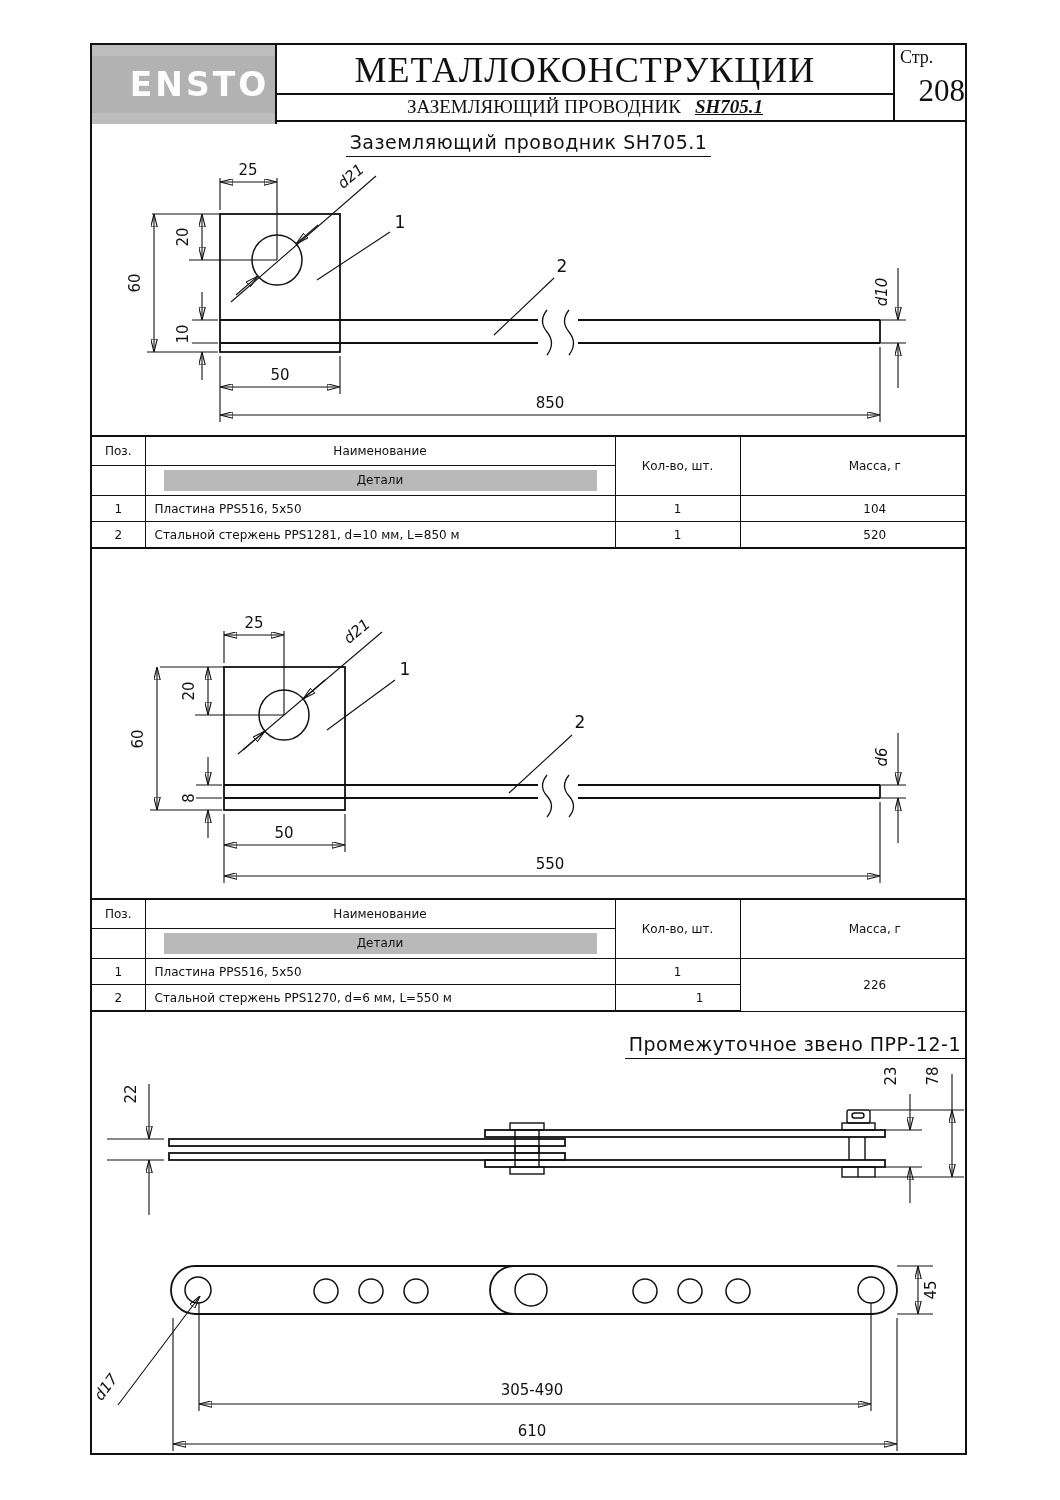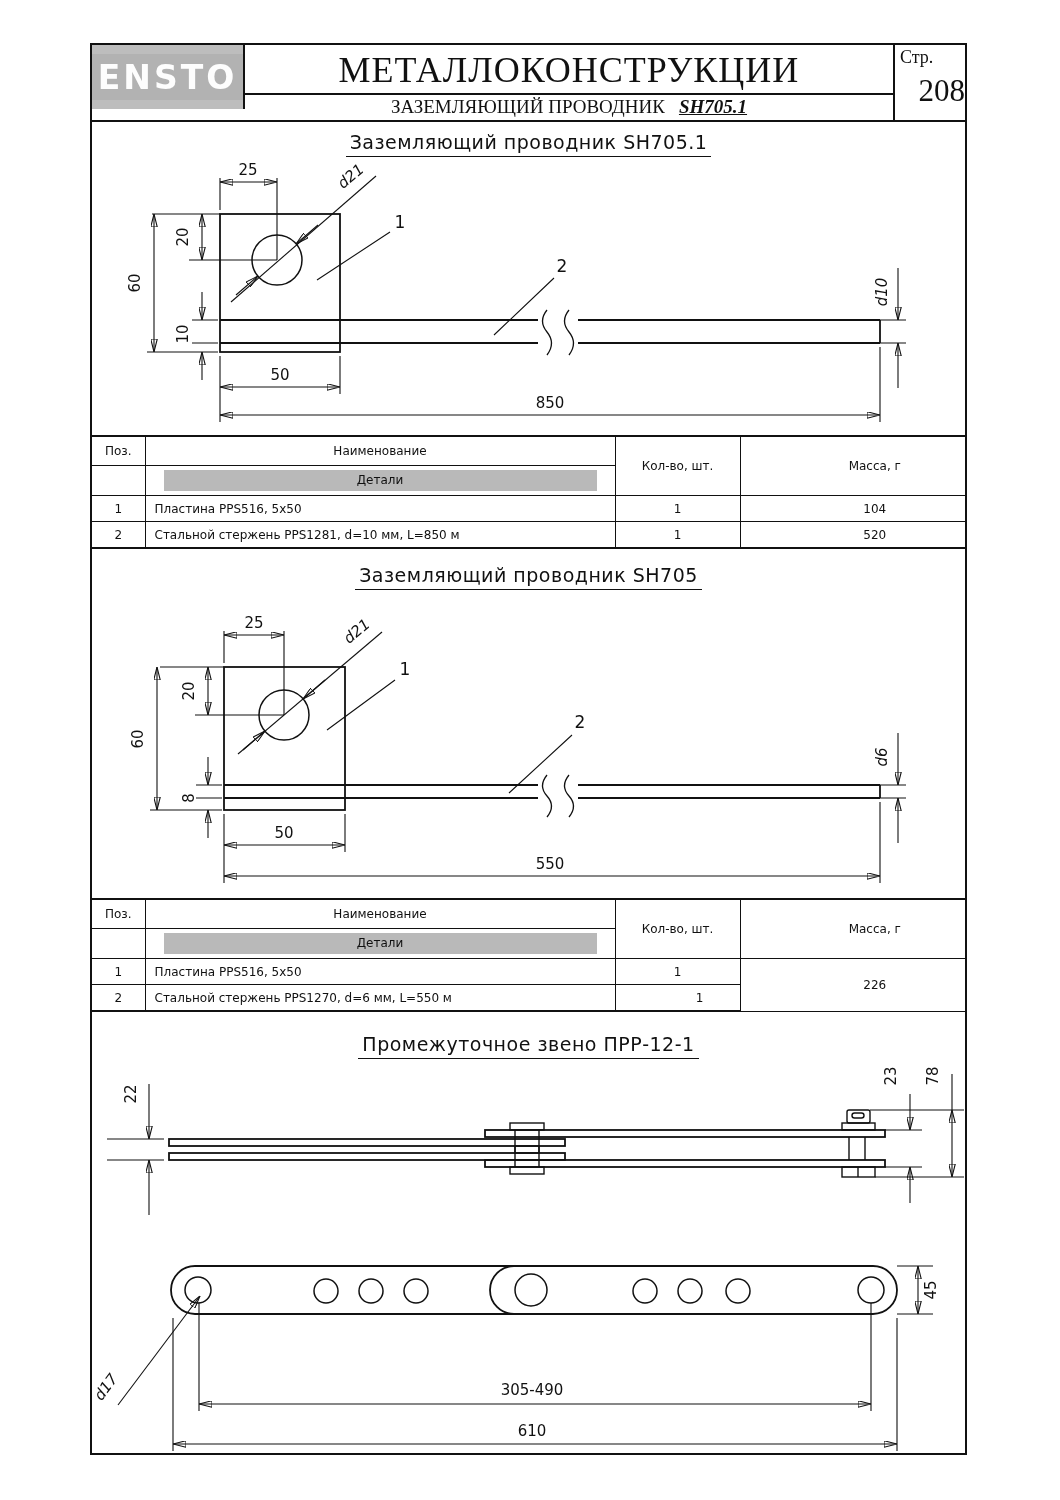--- a/index.html
+++ b/index.html
@@ -1,21 +1,21 @@
 <!DOCTYPE html>
 <html><head>
 <meta charset="utf-8">
 <style>
   html,body{margin:0;padding:0;background:#fff;}
   body{width:1060px;height:1500px;position:relative;font-family:"DejaVu Sans",sans-serif;color:#111;}
   .frame{position:absolute;left:90px;top:43px;width:873px;height:1408px;border:2px solid #111;background:#fff;}
   
   .hdr{position:absolute;left:0;top:0;width:873px;height:75px;border-bottom:2px solid #111;display:flex;}
-  .hdr-logo{width:151px;height:64px;border-right:2px solid #111;background:linear-gradient(#bdbdbd 0 14%,#b2b2b2 14% 86%,#bdbdbd 86%);
-            display:flex;align-items:center;justify-content:center;}
+  .hdr-logo{width:151px;height:79px;border-right:2px solid #111;background:linear-gradient(#bdbdbd 0 14%,#b2b2b2 14% 86%,#bdbdbd 86%);
+            display:flex;align-items:center;justify-content:center;padding-left:32px;}
   .hdr-logo span{font-family:"DejaVu Sans",sans-serif;font-weight:bold;font-size:33px;letter-spacing:3px;color:#fdfdfd;}
   .hdr-center{flex:1;display:flex;flex-direction:column;}
   .hdr-title{height:48px;line-height:50px;border-bottom:2px solid #111;text-align:center;
              font-family:"Liberation Serif",serif;font-size:36px;letter-spacing:1px;}
   .hdr-sub{height:25px;line-height:24px;text-align:center;font-family:"Liberation Serif",serif;font-size:19px;}
   .hdr-sub .code{font-weight:bold;font-style:italic;text-decoration:underline;margin-left:14px;}
   .hdr-page{width:70px;border-left:2px solid #111;font-family:"Liberation Serif",serif;position:relative;}
   .pg-label{position:absolute;left:5px;top:2px;font-size:18px;}
   .pg-num{position:absolute;left:0;top:28px;width:100%;text-align:right;font-size:31px;}
   
@@ -139,23 +139,20 @@
     </tr>
     <tr class="r-data">
       <td>2</td>
       <td class="c-name">Стальной стержень PPS1281, d=10 мм, L=850 м</td>
       <td>1</td>
       <td>520</td>
     </tr>
   </tbody>
     </table>
 
-  <div class="dtitle" style="top:519px;">
-    <span>Заземляющий проводник SH705</span>
-  </div>
   <svg style="top:502px;" width="873" height="351" viewBox="0 0 873 351">
     <defs>
       <marker id="aw2" viewBox="0 0 12 6" refX="12" refY="3" markerWidth="13" markerHeight="7" orient="auto-start-reverse" markerUnits="userSpaceOnUse">
           <path d="M0,0 L12,3 L0,6 Z" fill="#111" stroke="none"></path>
         </marker>
     </defs>
     <g>
       <rect class="obj" x="132" y="120" width="121" height="143"></rect>
       <circle class="obj" cx="192" cy="168" r="25" style="stroke-width:1.5"></circle>
       <path class="obj" d="M132,238 H446 M486,238 H788 M132,251 H446 M486,251 H788 M788,238 V251"></path>
@@ -220,21 +217,21 @@
       <td rowspan="2">226</td>
     </tr>
     <tr class="r-data">
       <td>2</td>
       <td class="c-name">Стальной стержень PPS1270, d=6 мм, L=550 м</td>
       <td>1</td>
     </tr>
   </tbody>
     </table>
 
-  <div class="dtitle" style="top:988px;">
+  <div class="dtitle" style="top:988px;text-align:right;">
     <span>Промежуточное звено ПРР-12-1</span>
   </div>
   <svg style="top:967px;" width="873" height="441" viewBox="0 0 873 441">
     <defs>
       <marker id="aw3" viewBox="0 0 12 6" refX="12" refY="3" markerWidth="13" markerHeight="7" orient="auto-start-reverse" markerUnits="userSpaceOnUse">
           <path d="M0,0 L12,3 L0,6 Z" fill="#111" stroke="none"></path>
         </marker>
     </defs>
     <g>
       <rect class="obj" x="77" y="127" width="396" height="7"></rect>

